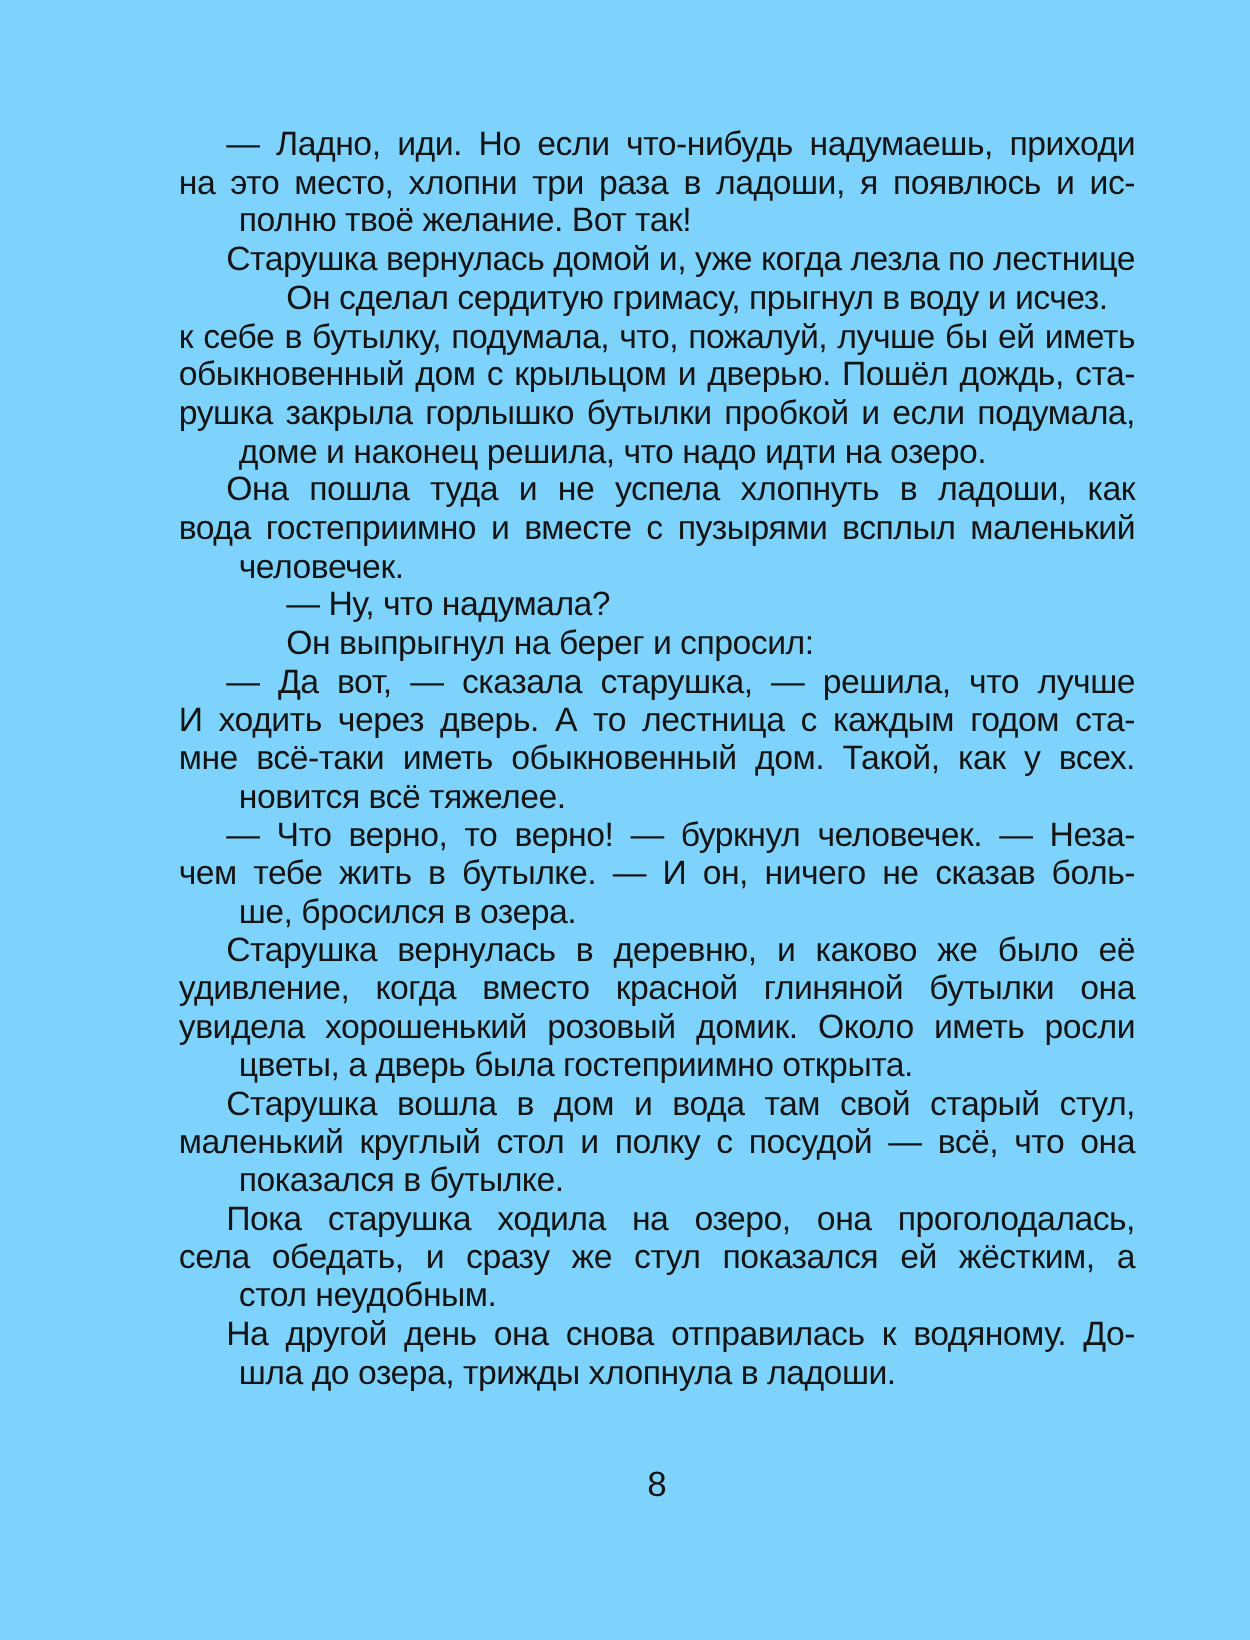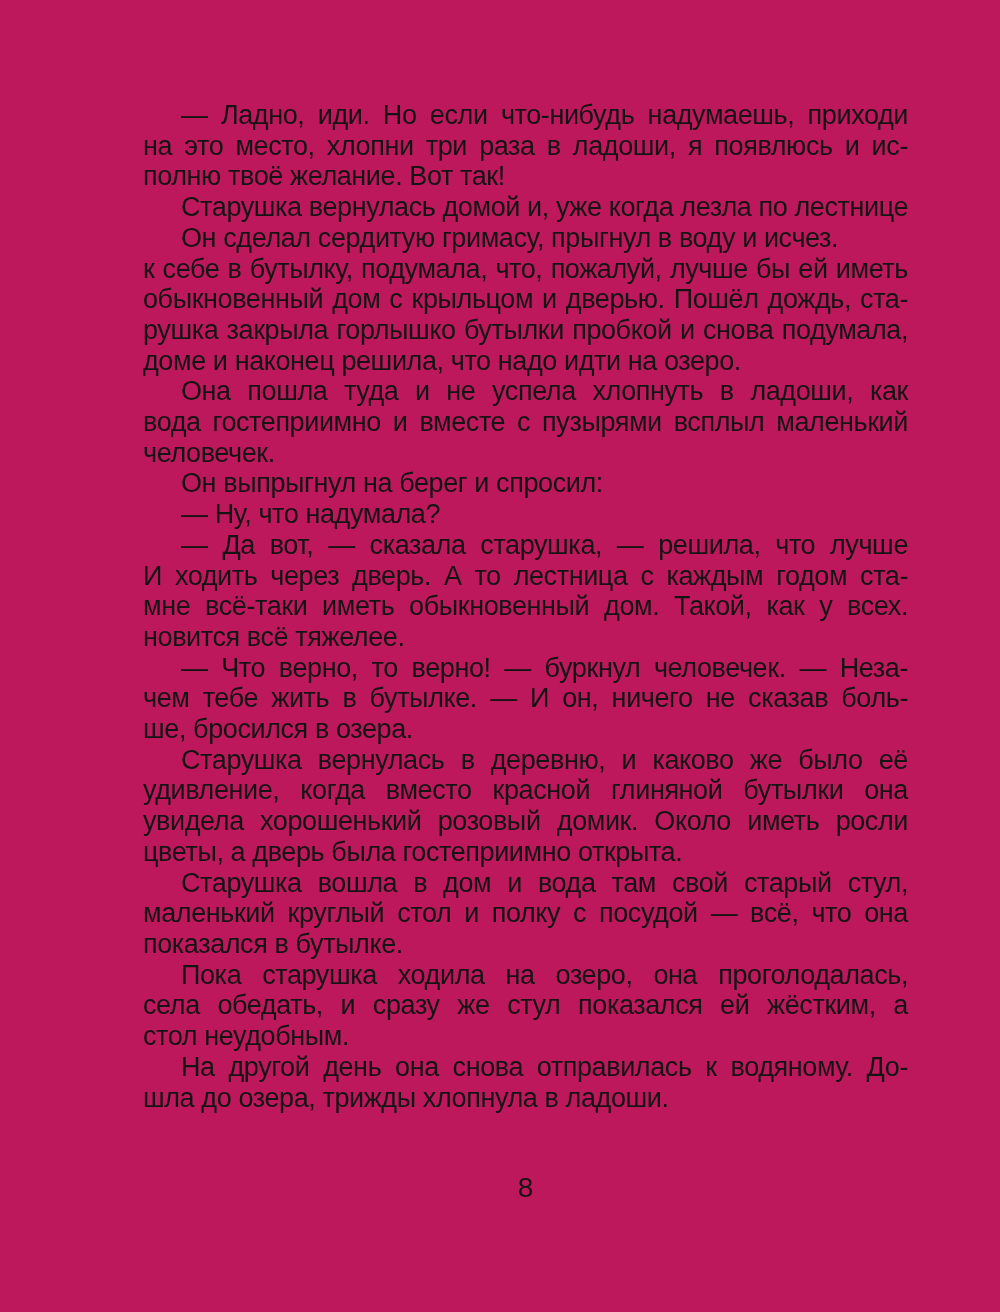--- a/index.html
+++ b/index.html
@@ -4,21 +4,21 @@
 <style>
   html, body {
     margin: 0;
     padding: 0;
     background: #ffffff;
   }
   .book-page {
     position: relative;
     width: 1000px;
     height: 1312px;
-    background: #be185d;
+    background: #7dd3fc;
     overflow: hidden;
     font-family: "Liberation Sans", "DejaVu Sans", sans-serif;
     color: #141414;
     text-decoration: underline;
   }
   .text-block {
     position: absolute;
     left: 143px;
     top: 100px;
     width: 765px;
@@ -29,20 +29,21 @@
     letter-spacing: -0.4px;
     text-align: justify;
     text-align-last: justify;
     white-space: normal;
   }
   .line.first {
     text-indent: 38px;
   }
   .line.end {
     text-align-last: left;
+    margin-left: 48px;
   }
   .page-number {
     position: absolute;
     left: 143px;
     top: 1172px;
     width: 765px;
     text-align: center;
     font-size: 28px;
     line-height: 32px;
     color: #141414;
@@ -56,30 +57,30 @@
 
     <div class="line first">— Ладно, иди. Но если что-нибудь надумаешь, приходи</div>
     <div class="line">на это место, хлопни три раза в ладоши, я появлюсь и ис-</div>
     <div class="line end">полню твоё желание. Вот так!</div>
 
     <div class="line first">Старушка вернулась домой и, уже когда лезла по лестнице</div>
 
     <div class="line first end">Он сделал сердитую гримасу, прыгнул в воду и исчез.</div>
     <div class="line">к себе в бутылку, подумала, что, пожалуй, лучше бы ей иметь</div>
     <div class="line">обыкновенный дом с крыльцом и дверью. Пошёл дождь, ста-</div>
-    <div class="line">рушка закрыла горлышко бутылки пробкой и снова подумала,</div>
+    <div class="line">рушка закрыла горлышко бутылки пробкой и если подумала,</div>
     <div class="line end">доме и наконец решила, что надо идти на озеро.</div>
 
     <div class="line first">Она пошла туда и не успела хлопнуть в ладоши, как</div>
     <div class="line">вода гостеприимно и вместе с пузырями всплыл маленький</div>
     <div class="line end">человечек.</div>
 
+    <div class="line first end">— Ну, что надумала?</div>
+
     <div class="line first end">Он выпрыгнул на берег и спросил:</div>
-
-    <div class="line first end">— Ну, что надумала?</div>
 
     <div class="line first">— Да вот, — сказала старушка, — решила, что лучше</div>
     <div class="line">И ходить через дверь. А то лестница с каждым годом ста-</div>
     <div class="line">мне всё-таки иметь обыкновенный дом. Такой, как у всех.</div>
     <div class="line end">новится всё тяжелее.</div>
 
     <div class="line first">— Что верно, то верно! — буркнул человечек. — Неза-</div>
     <div class="line">чем тебе жить в бутылке. — И он, ничего не сказав боль-</div>
     <div class="line end">ше, бросился в озера.</div>
 

